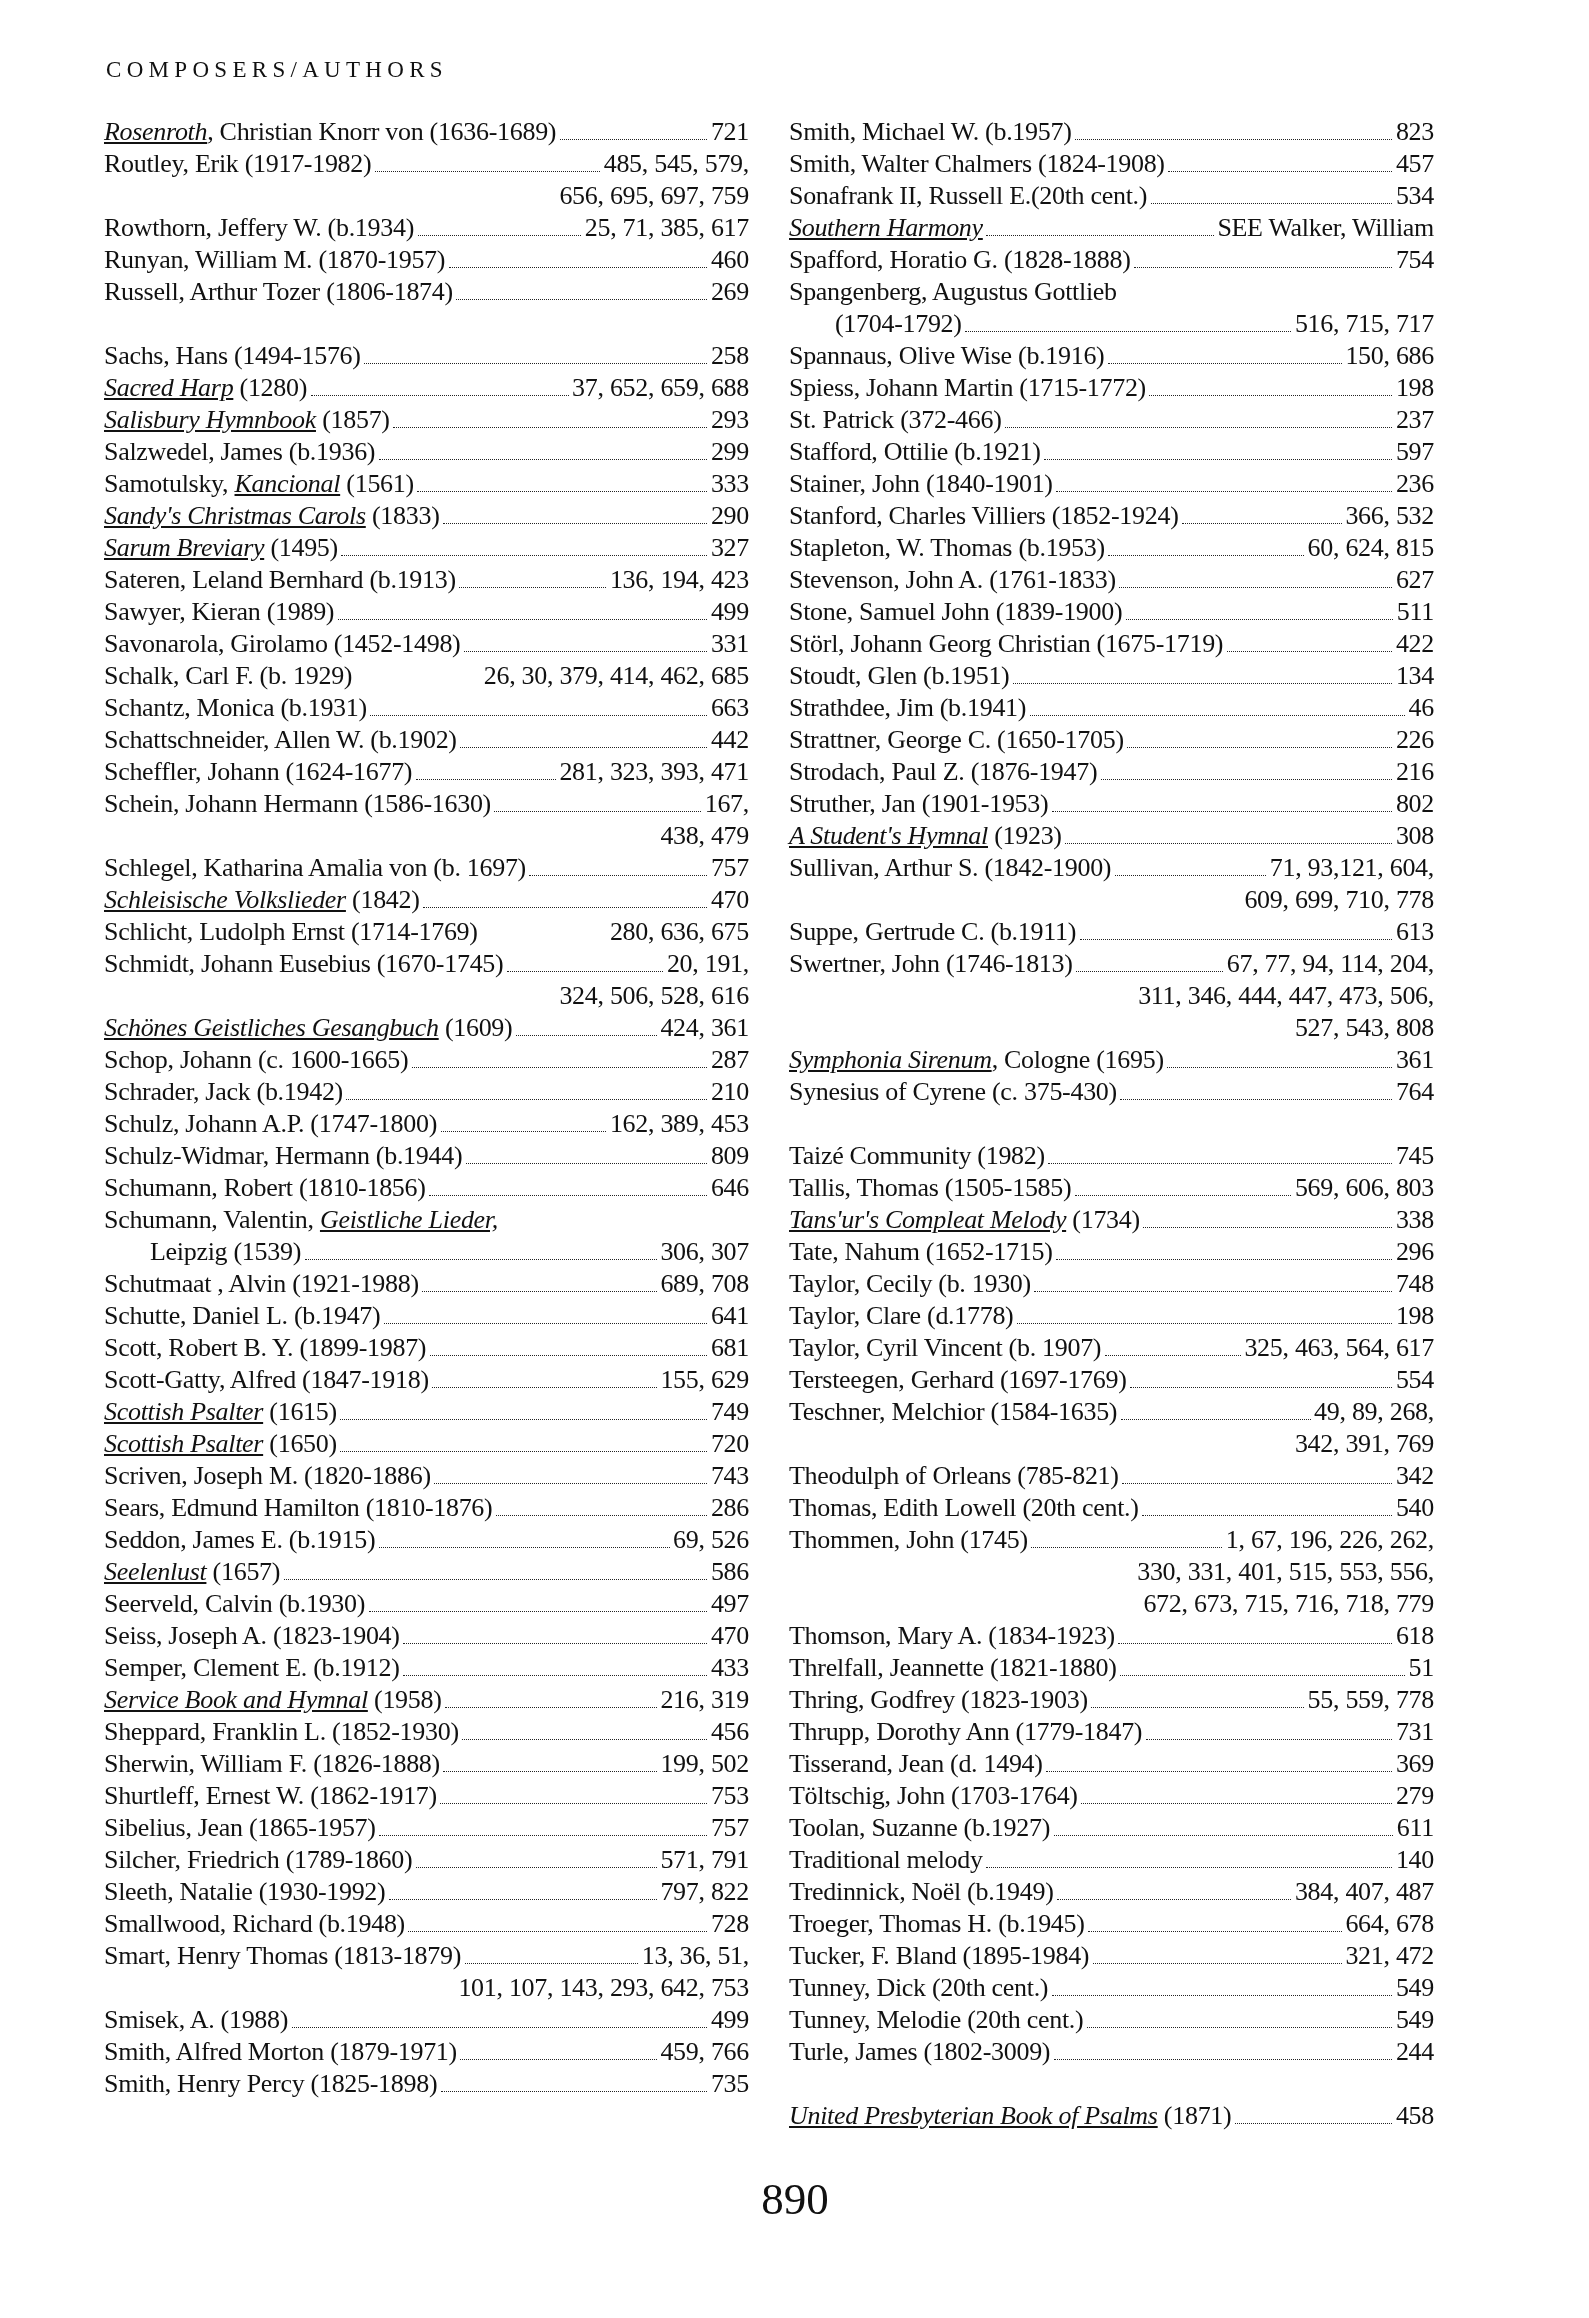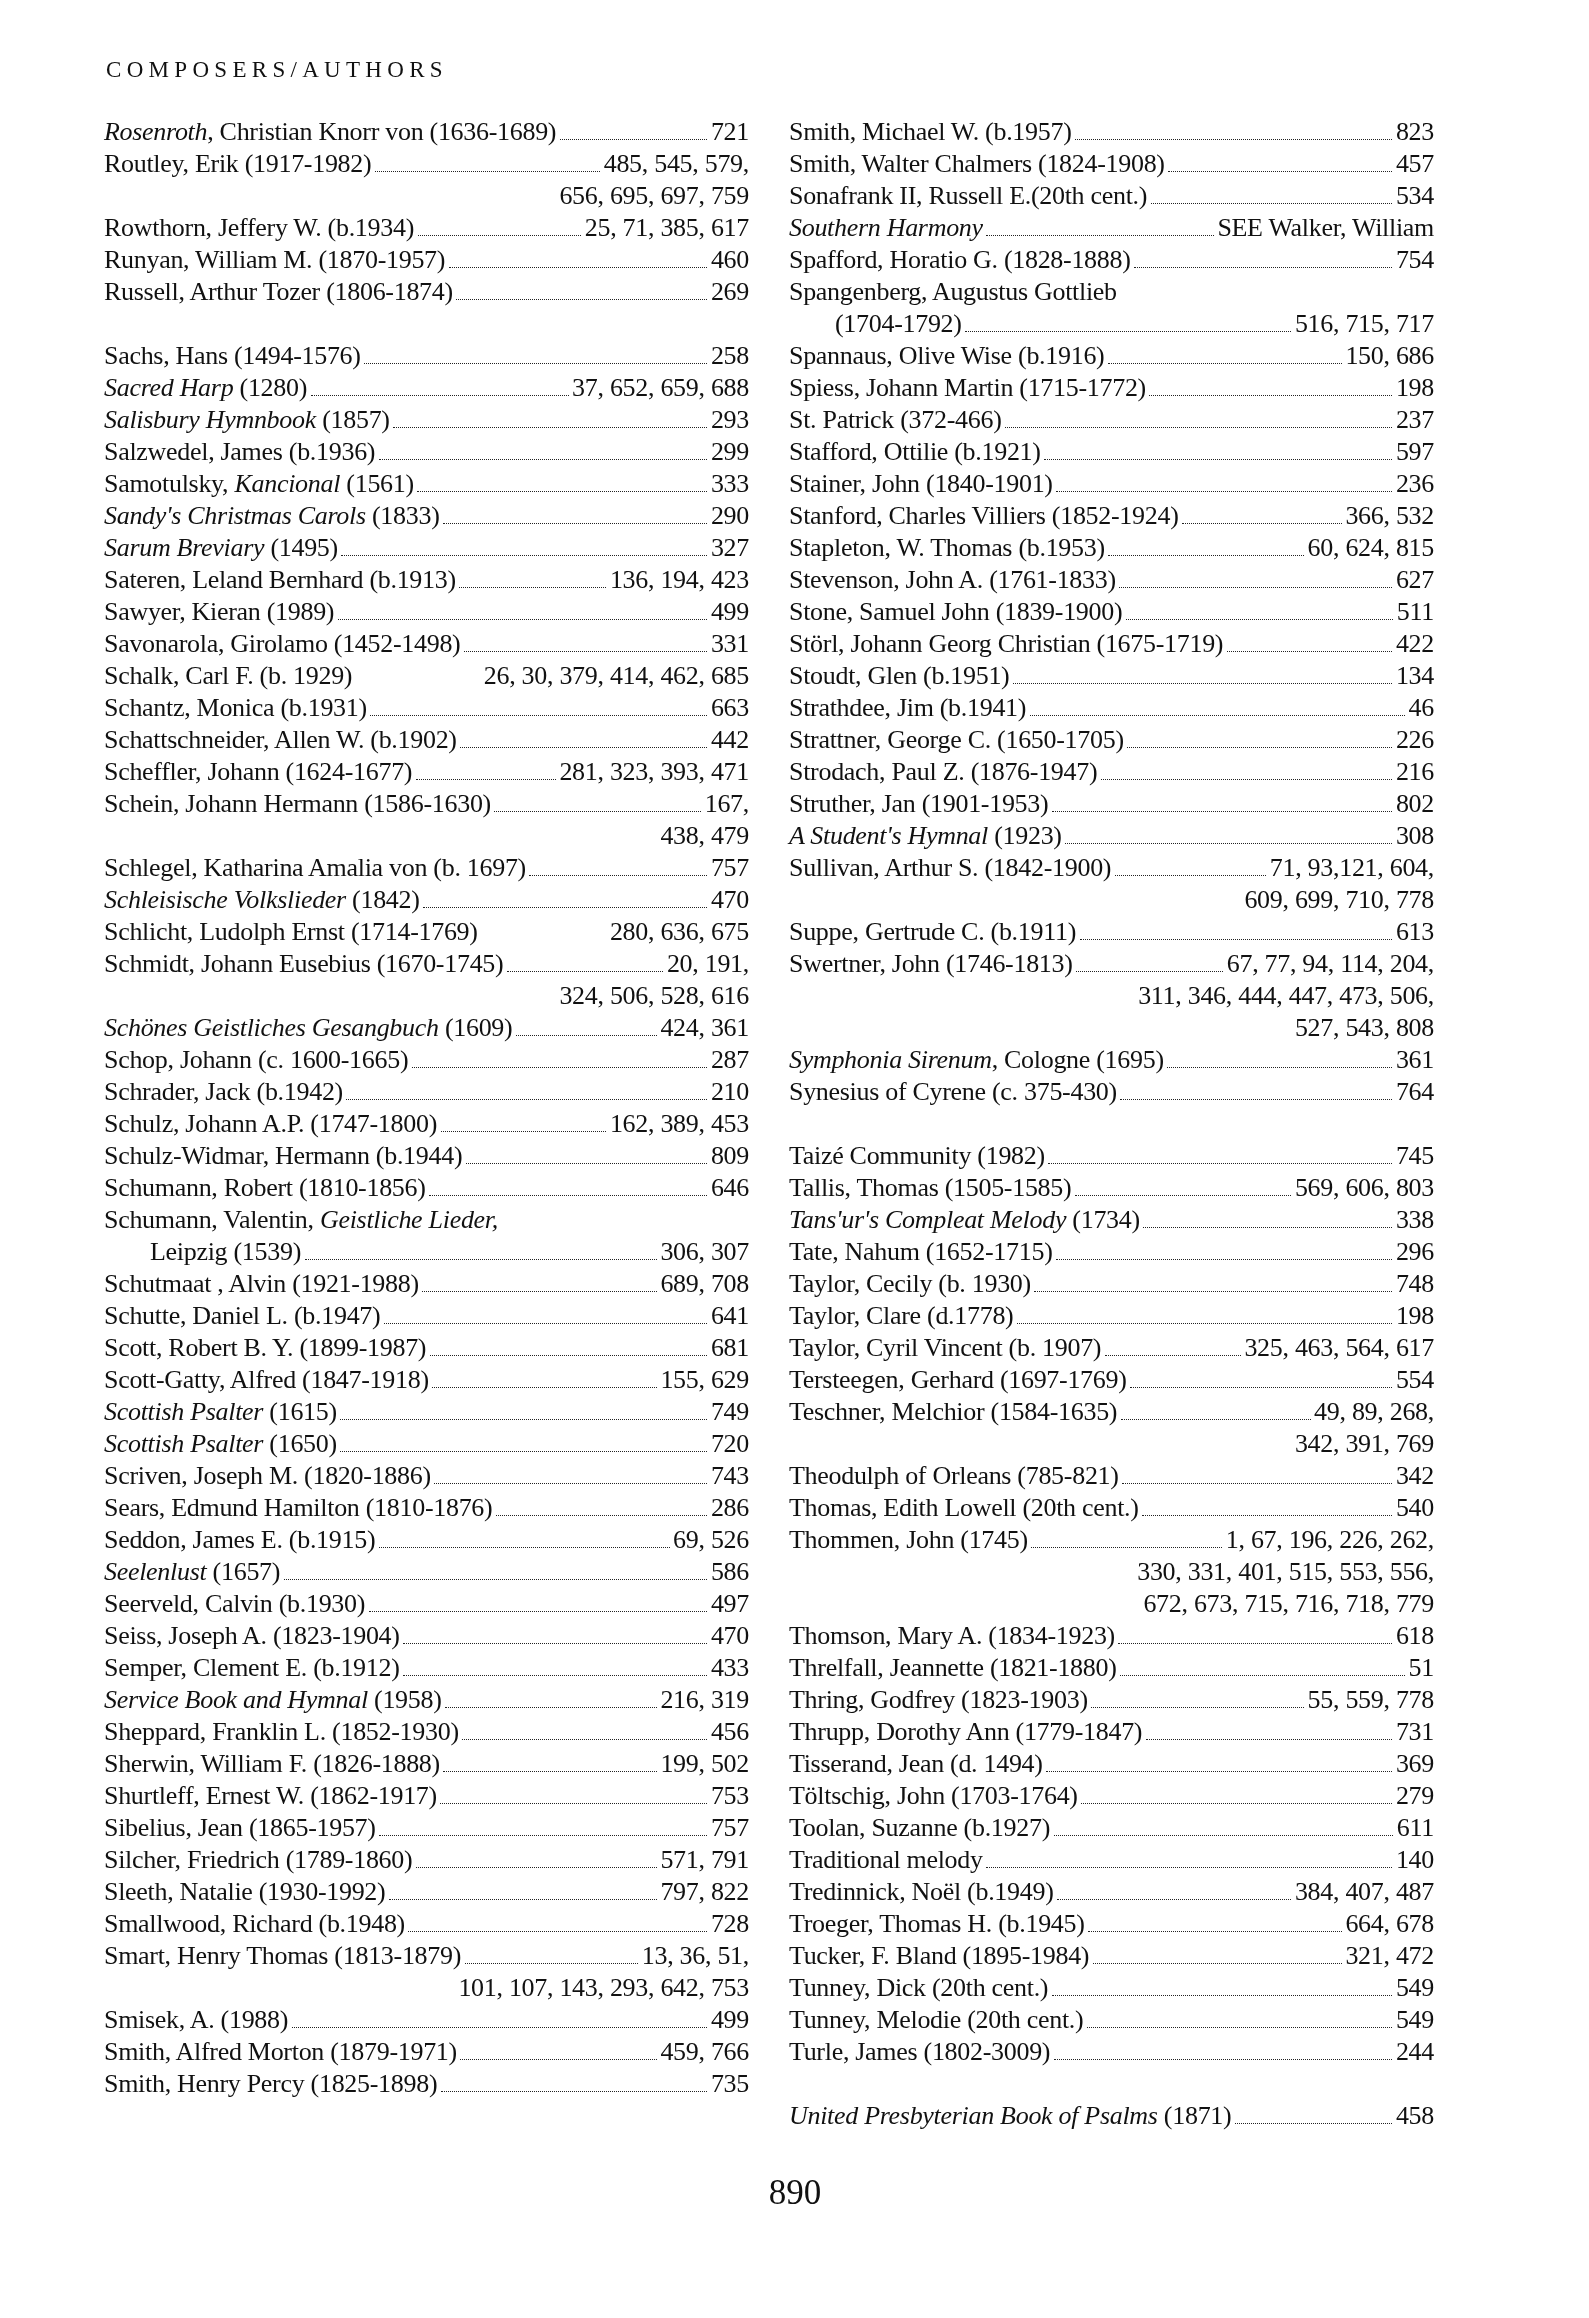--- a/index.html
+++ b/index.html
@@ -18,34 +18,34 @@
   .col.left { left: 104px; }
   .col.right { left: 789px; }
   .entry { margin: 0; }
   .line {
     height: 32px; line-height: 32px;
     font-size: 26px; white-space: nowrap;
     display: flex; align-items: baseline;
     letter-spacing: -0.3px;
   }
   .line .name { flex: 0 0 auto; }
-  .line .name i { font-style: italic; }
+  .line .name i { font-style: italic; text-decoration: underline; }
   .line .dots {
     flex: 1 1 auto; overflow: hidden; margin: 0 3.5px;
     position: relative; height: 0.9px; align-self: flex-end; margin-bottom: 8px;
     border-bottom: 1.8px dotted #222;
   }
   .line .nodots { flex: 1 1 auto; }
   .line .pages { flex: 0 0 auto; text-align: right; }
   .line.cont { justify-content: flex-end; }
   .line.indent .name { padding-left: 46px; }
   .blank { height: 32px; }
   .pageno {
     position: absolute; top: 2173px; left: 0; width: 100%;
-    text-align: center; font-size: 35px;
+    text-align: center; font-size: 45px;
   }
 </style>
 </head>
 <body>
 
 <div class="header">COMPOSERS/AUTHORS</div>
 
 <div class="col left">
     <div class="entry">
       <div class="line">

